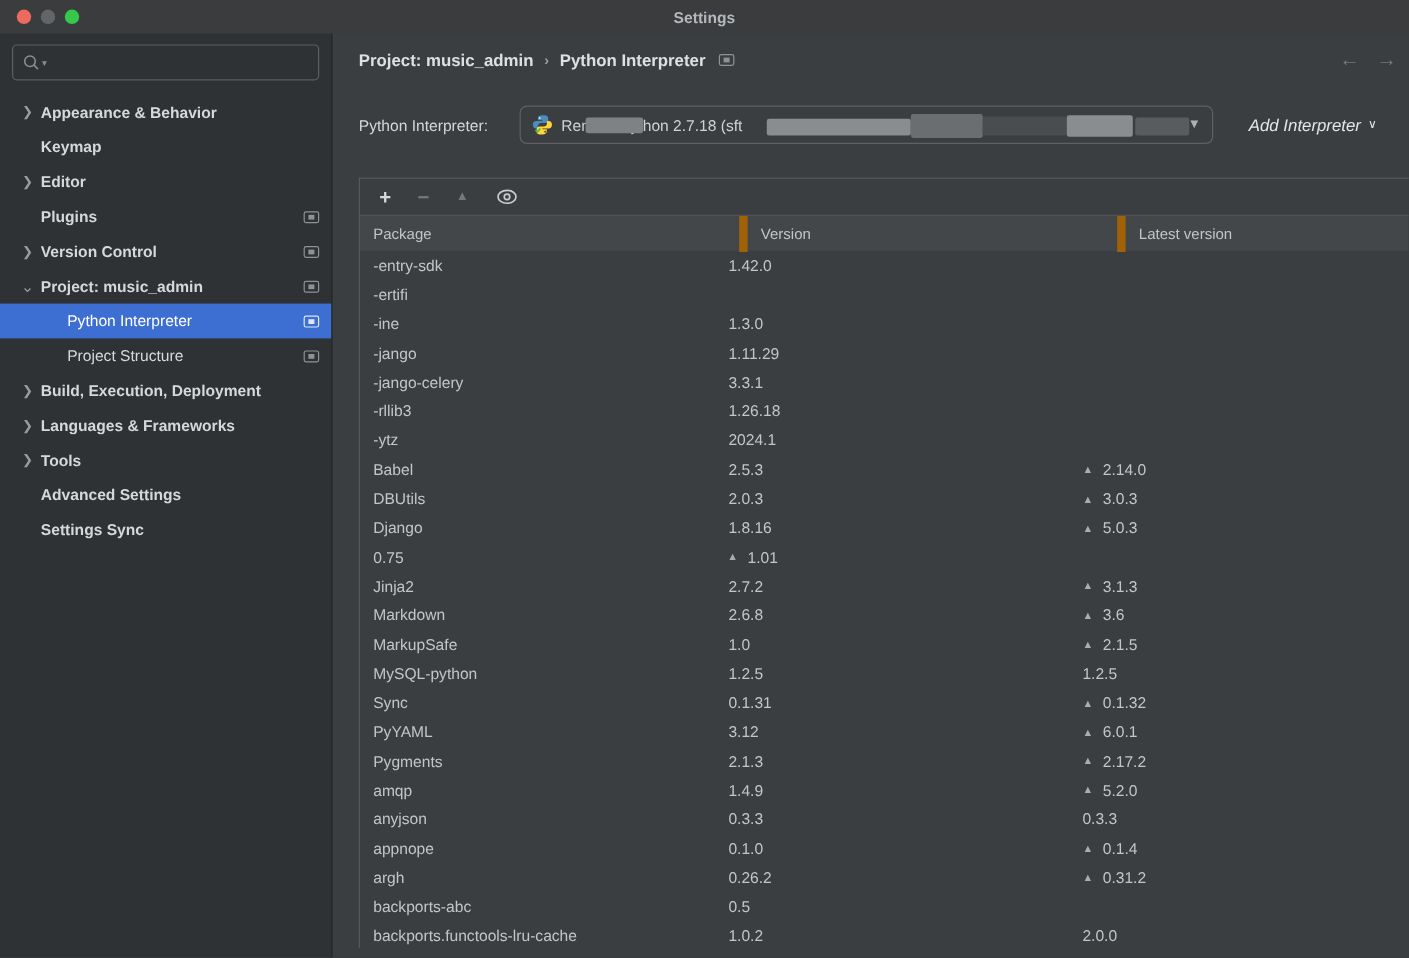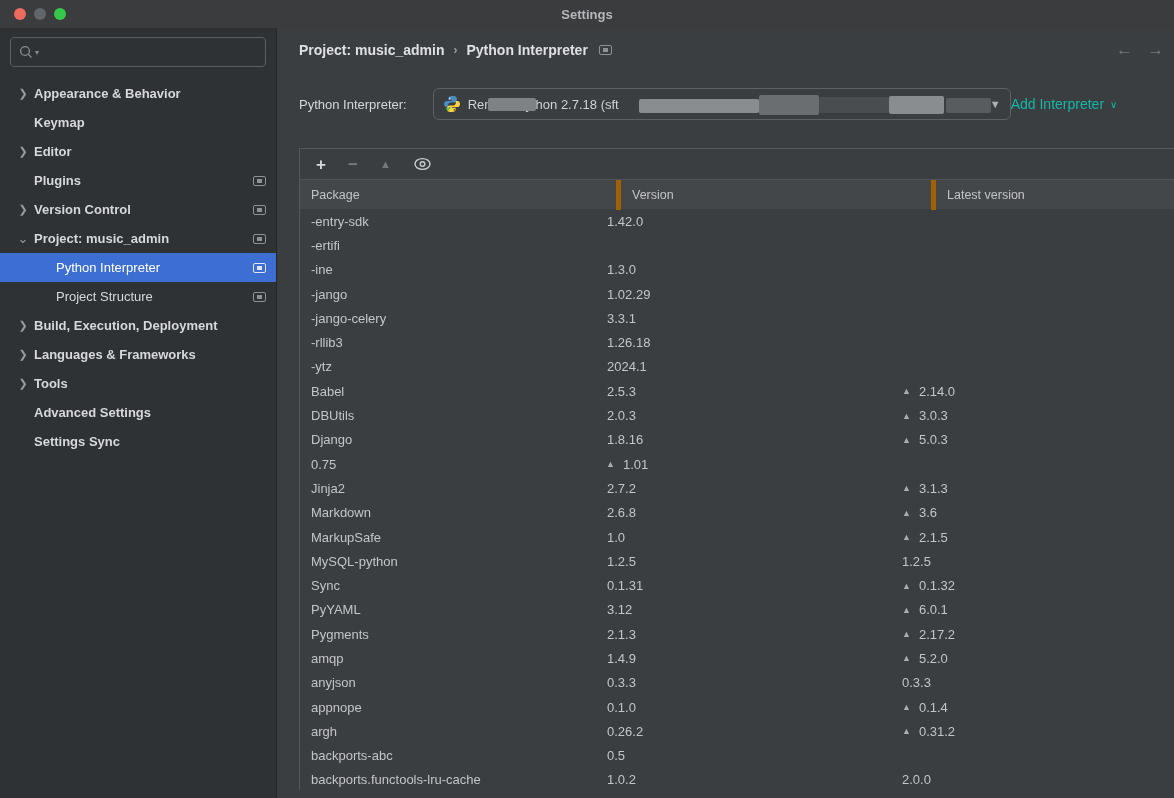--- a/index.html
+++ b/index.html
@@ -74,22 +74,22 @@
     position:relative; width:578px; height:32px; border:1px solid #5e6163;
     border-radius:6px; display:flex; align-items:center; padding:0 26px 0 9px;
     background:#3b3e41; overflow:hidden;
   }
   .combo-text{ color:#d0d2d5; white-space:nowrap; overflow:hidden; }
   .combo-arrow{
     position:absolute; right:9px; top:9px; color:#aeb1b4; font-size:11px;
   }
   .redact{ position:absolute; border-radius:2px; }
   .add-link{
-    color:#14b8a6; font-size:14px; white-space:nowrap;
-    display:flex; align-items:center; gap:6px;
+    margin-left:30px; color:#e5e5e5; font-size:14px; white-space:nowrap;
+    display:flex; align-items:center; gap:6px;font-style:italic;
   }
   .add-link .vee{ font-size:10px; }
   
   .pkg-panel{
     position:absolute; top:120px; left:21px; width:875px; height:642px;
     border-top:1px solid #55585b; border-left:1px solid #55585b;
     overflow:hidden;
   }
   .pkg-toolbar{
     height:30px; display:flex; align-items:center; gap:22px; padding-left:16px;
@@ -99,21 +99,21 @@
   .tb-remove{ color:#75797c; font-weight:bold; font-size:17px; }
   .tb-upgrade{ color:#75797c; font-size:11px; }
   .pkg-header{
     height:30px; background:#44474a; border-top:1px solid #505356;
     display:flex; align-items:center; color:#c2c4c7; font-size:12.5px;gap:20px;
   }
   .col-package{ width:296px; padding-left:11px; }
   .col-version{ width:295px; padding-left:11px; }
   .col-latest{ flex:1; padding-left:11px; }
   .pkg-header .col-version, .pkg-header .col-latest{
-    border-left:5px solid #a16207; height:30px; display:flex; align-items:center;text-align:right;
+    border-left:7px solid #a16207; height:30px; display:flex; align-items:center;text-align:right;
   }
   .pkg-rows{ height:582px; overflow:hidden; }
   .pkg-row{ height:24.3px; display:flex; align-items:center; color:#c3c5c9; }
   .up-arrow{ color:#a9acb0; font-size:9px; margin-right:8px; }
   .cell-latest{ display:flex; align-items:center; }
 </style>
 </head>
 <body>
 
 <div class="titlebar">
@@ -264,21 +264,21 @@
         </div>
         <div class="pkg-row">
           <div class="col-package">-ine</div>
           <div class="col-version">1.3.0</div>
           <div class="col-latest cell-latest">
             <span></span>
           </div>
         </div>
         <div class="pkg-row">
           <div class="col-package">-jango</div>
-          <div class="col-version">1.02.29</div>
+          <div class="col-version">1.11.29</div>
           <div class="col-latest cell-latest">
             <span></span>
           </div>
         </div>
         <div class="pkg-row">
           <div class="col-package">-jango-celery</div>
           <div class="col-version">3.3.1</div>
           <div class="col-latest cell-latest">
             <span></span>
           </div>

